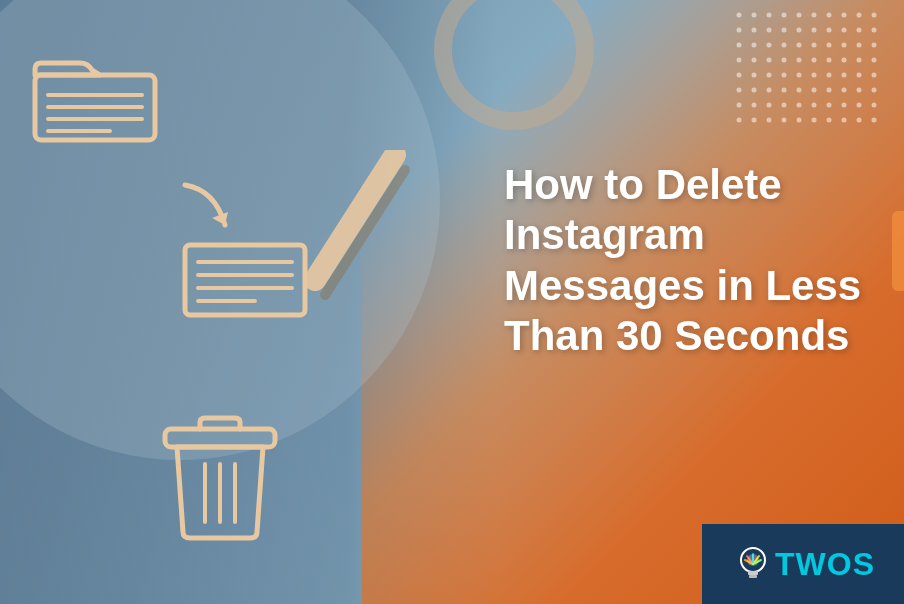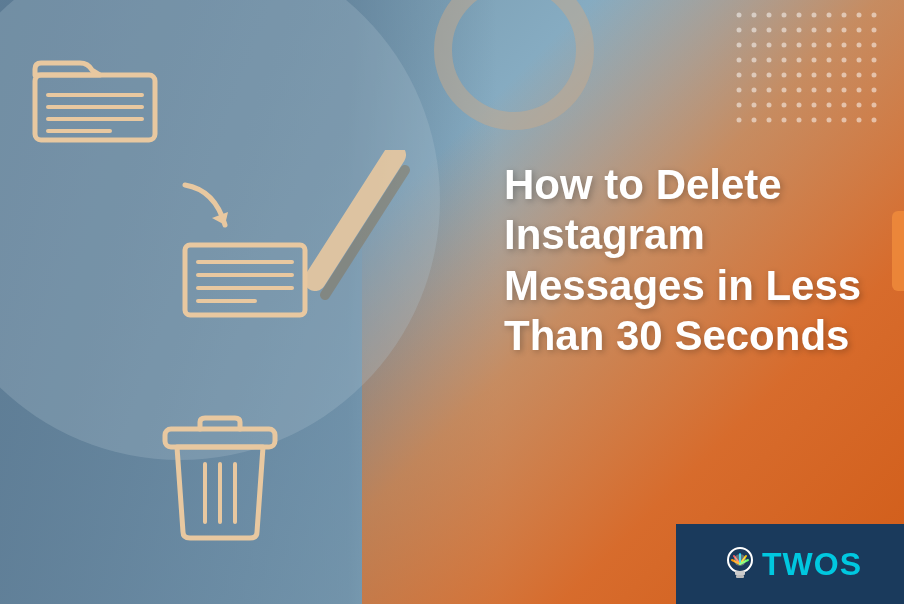--- a/index.html
+++ b/index.html
@@ -129,21 +129,21 @@
       font-weight: 900;
       line-height: 1.15;
       text-shadow: 1px 1px 3px rgba(0,0,0,0.2);
     }
 
     
     .twos-logo {
       position: absolute;
       bottom: 0;
       right: 0;
-      width: 228px;
+      width: 202px;
       height: 80px;
       background: #1a3a5c;
       display: flex;
       align-items: center;
       justify-content: center;
       gap: 0;
     }
 
     .twos-logo-text {
       color: #00c8e0;

